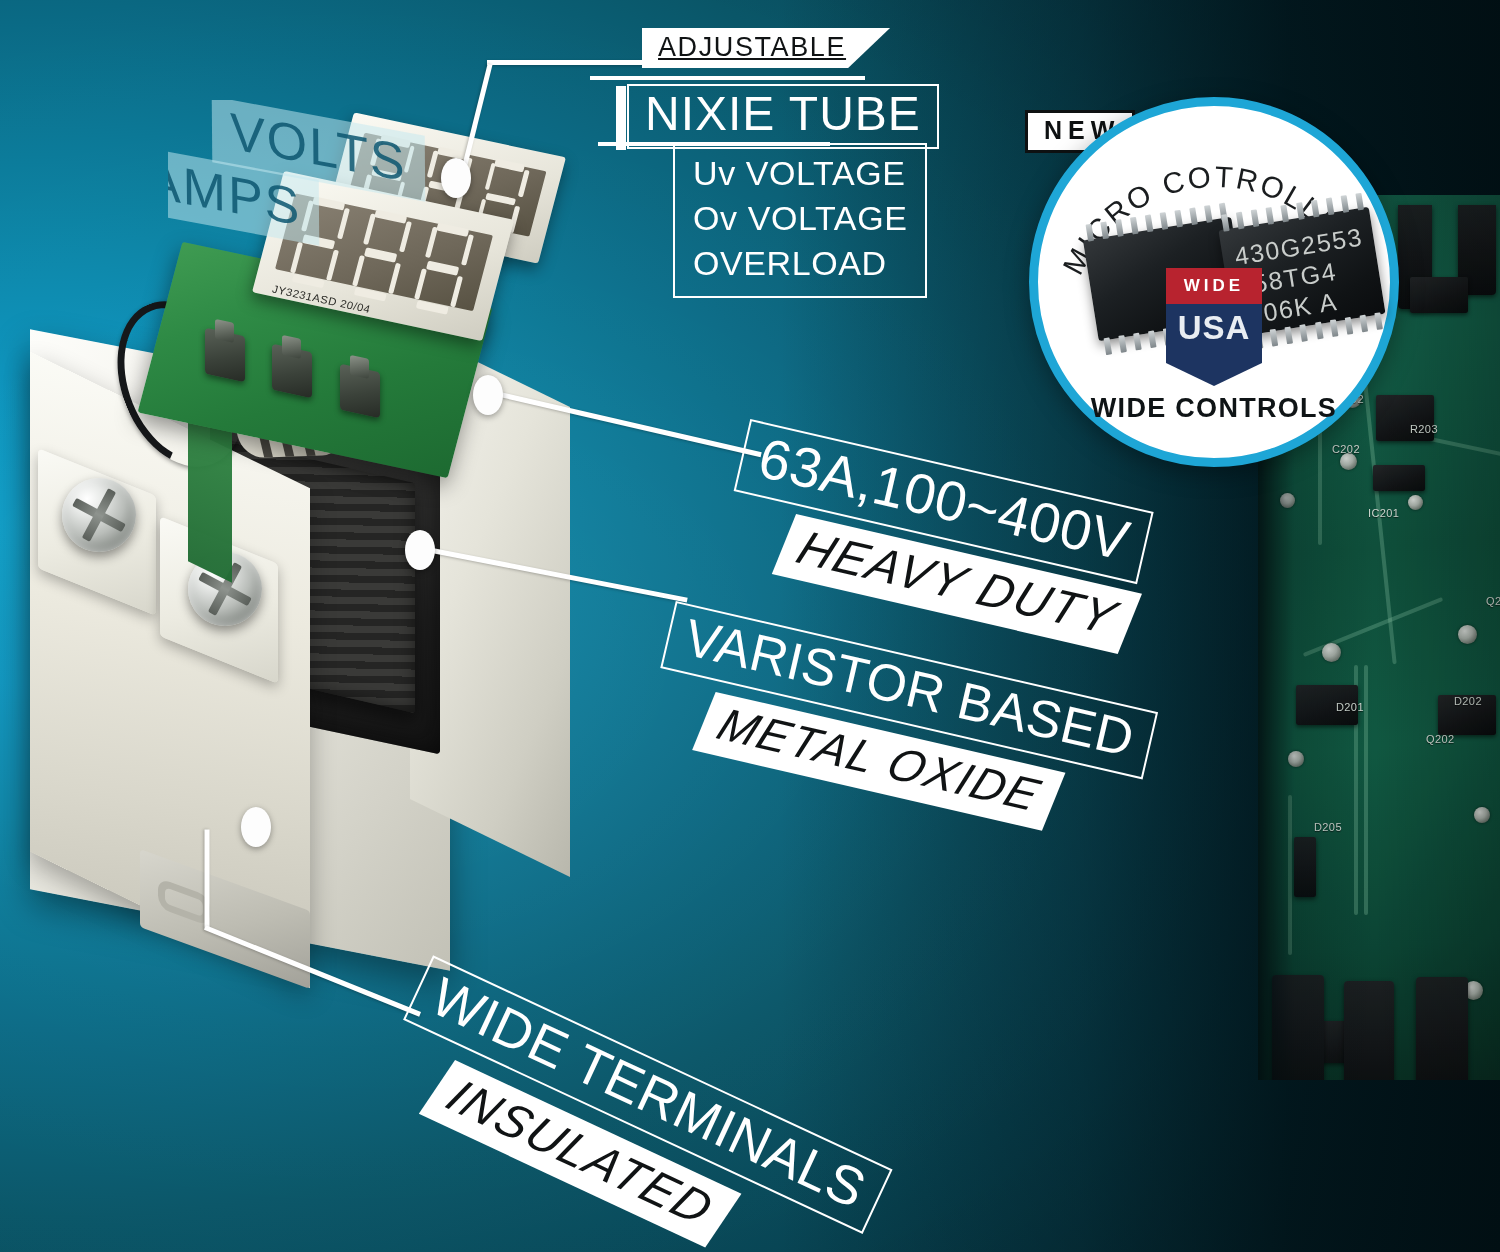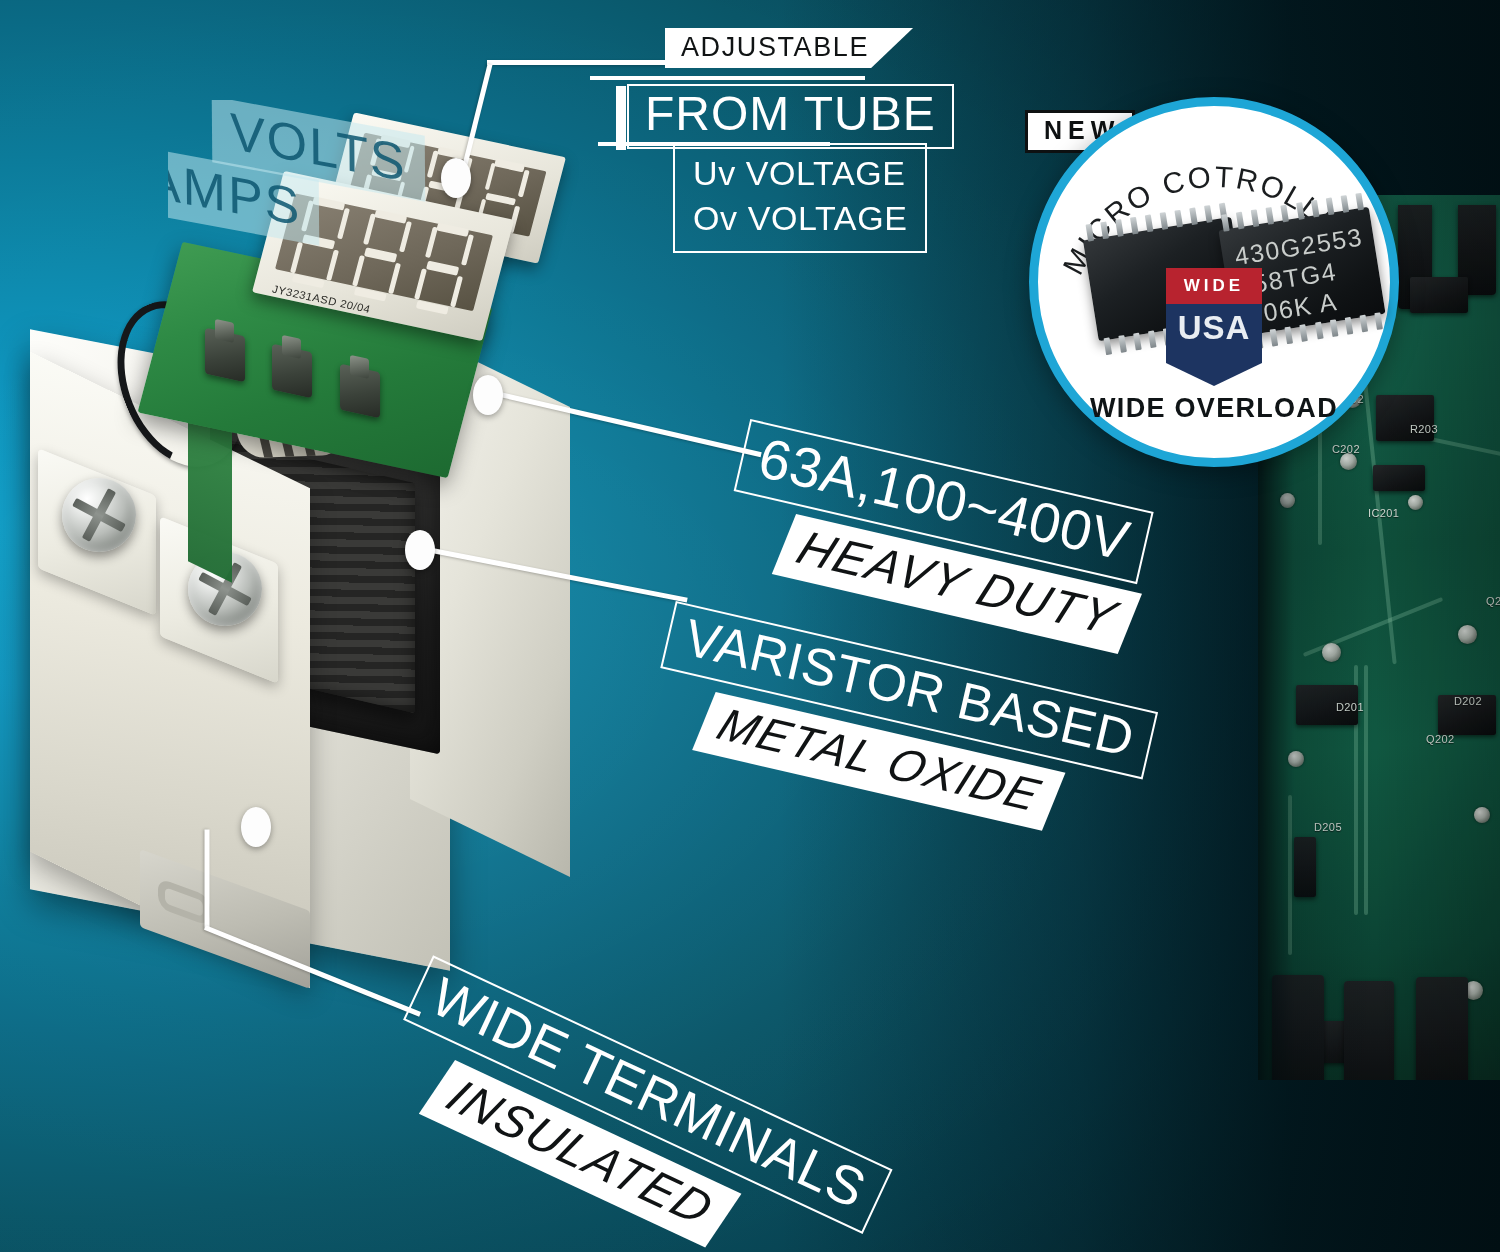--- a/index.html
+++ b/index.html
@@ -435,31 +435,32 @@
 
   <div class="ghost-mask">
     <div class="ghost ghost-volts" style="left:44px; top:16px;">VOLTS</div>
     <div class="ghost ghost-amps" style="left:-40px; top:62px;">AMPS</div>
   </div>
 
   <div class="leader" style="left:487px; top:60px; width:182px;"></div>
   <div class="leader" style="left:490px; top:62px; width:128px; transform:rotate(104deg);"></div>
   <div class="dot" style="left:441px; top:158px;"></div>
 
-  <div class="tag-white" style="left:665px; top:28px; padding-right:44px;
-              clip-path:polygon(0 0, 100% 0, 83% 100%, 0 100%);">ADJUSTABLE</div>
+  <div class="tag-white" style="left:642px; top:28px; padding-right:44px;
+              clip-path:polygon(0 0, 100% 0, 83% 100%, 0 100%);text-decoration:underline;">ADJUSTABLE</div>
   <div class="shear" style="left:590px; top:76px; width:275px; height:4px;"></div>
 
-  <div class="tag-outline" style="left:627px; top:84px;">FROM TUBE</div>
+  <div class="tag-outline" style="left:627px; top:84px;">NIXIE TUBE</div>
   <div class="shear" style="left:616px; top:86px; width:10px; height:64px;"></div>
   <div class="shear" style="left:598px; top:142px; width:232px; height:4px;"></div>
 
   <div class="tag-list" style="left:673px; top:143px;">
     <div>Uv VOLTAGE</div>
     <div>Ov VOLTAGE</div>
+    <div>OVERLOAD</div>
   </div>
 
   <div class="leader" style="left:500px; top:392px; width:268px; transform:rotate(13deg);"></div>
   <div class="dot" style="left:473px; top:375px;"></div>
 
   <div class="tag-outline thin" style="left:742px; top:418px; font-size:56px; letter-spacing:0.5px; transform:rotate(13deg); transform-origin:0 50%;">63A,100~400V</div>
   <div class="tag-white" style="left:784px; top:512px; font-size:48px; font-style:italic; letter-spacing:2px;
               transform:rotate(13deg) skewX(-9deg); transform-origin:0 50%;">HEAVY DUTY</div>
 
   <div class="leader" style="left:432px; top:548px; width:260px; transform:rotate(11deg);"></div>
@@ -539,21 +540,21 @@
           <span></span>
           <span></span>
           <span></span>
           <span></span>
       </div>
       <div class="ic-text" style="left:12px; top:14px;">430G2553</div>
       <div class="ic-text" style="left:26px; top:44px;">58TG4</div>
       <div class="ic-text" style="left:12px; top:74px;">C06K  A</div>
     </div>
 
-    <div class="mc-wide">WIDE OVERLOAD</div>
+    <div class="mc-wide">WIDE CONTROLS</div>
   </div>
 
   <div class="usa-badge">
     <div class="usa-top">WIDE</div>
     <div class="usa-bot">
       <span>USA</span>
     </div>
   </div>
 
 

